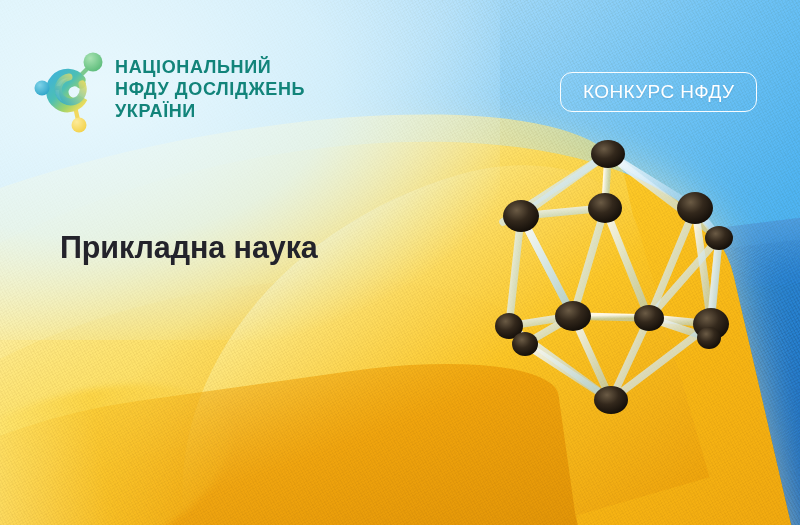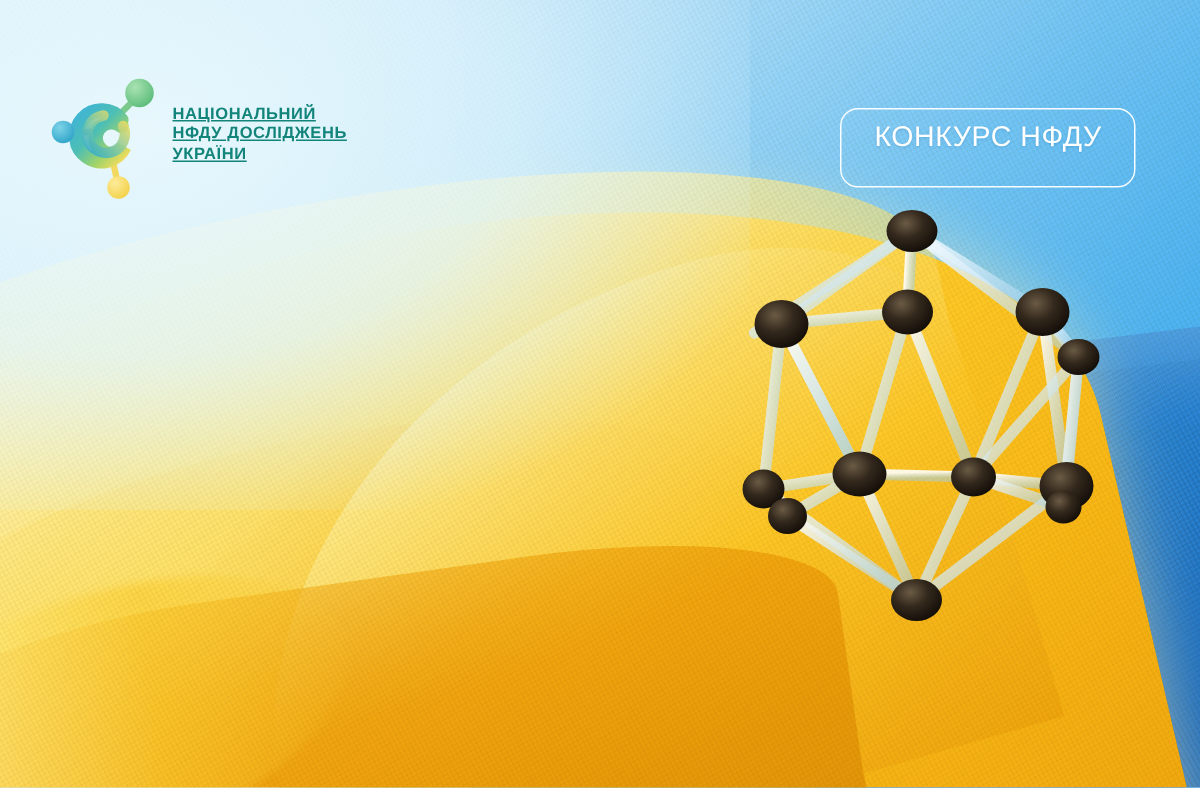--- a/index.html
+++ b/index.html
@@ -97,28 +97,28 @@
     background-image:
       repeating-linear-gradient(68deg,rgba(8,50,110,.22) 0 1px,rgba(255,255,255,0) 1px 3px),
       repeating-linear-gradient(-22deg,rgba(8,50,110,.18) 0 1px,rgba(255,255,255,0) 1px 3px);
   }
 
   
   .logo{position:absolute;left:32px;top:44px;display:flex;align-items:center;gap:9px;}
   .logo-mark{width:74px;height:92px;flex:0 0 auto;}
   .logo-text{line-height:1.22;}
   .logo-line{
-    font-size:11px;font-weight:700;letter-spacing:.035em;
-    color:#12847a;white-space:nowrap;text-decoration:underline;
+    font-size:18px;font-weight:700;letter-spacing:.035em;
+    color:#12847a;white-space:nowrap;
   }
 
   
   .badge{
     position:absolute;left:560px;top:72px;
-    padding:8px 22px 21px;
+    padding:8px 22px 8px;
     border:1.6px solid rgba(255,255,255,.96);
     border-radius:12px;
     color:#ffffff;font-size:19px;font-weight:400;letter-spacing:.02em;
     text-shadow:0 1px 2px rgba(20,90,150,.22);
     white-space:nowrap;
   }
 
   
   .headline{
     position:absolute;left:60px;top:228px;width:430px;
@@ -263,15 +263,16 @@
     <div class="logo-text">
       <div class="logo-line">НАЦІОНАЛЬНИЙ</div>
       <div class="logo-line">НФДУ ДОСЛІДЖЕНЬ</div>
       <div class="logo-line">УКРАЇНИ</div>
     </div>
   </div>
 
   <div class="badge">КОНКУРС НФДУ</div>
 
   <div class="headline">
+    <span>Прикладна наука</span>
   </div>
 
 </div>
 
 </body></html>

